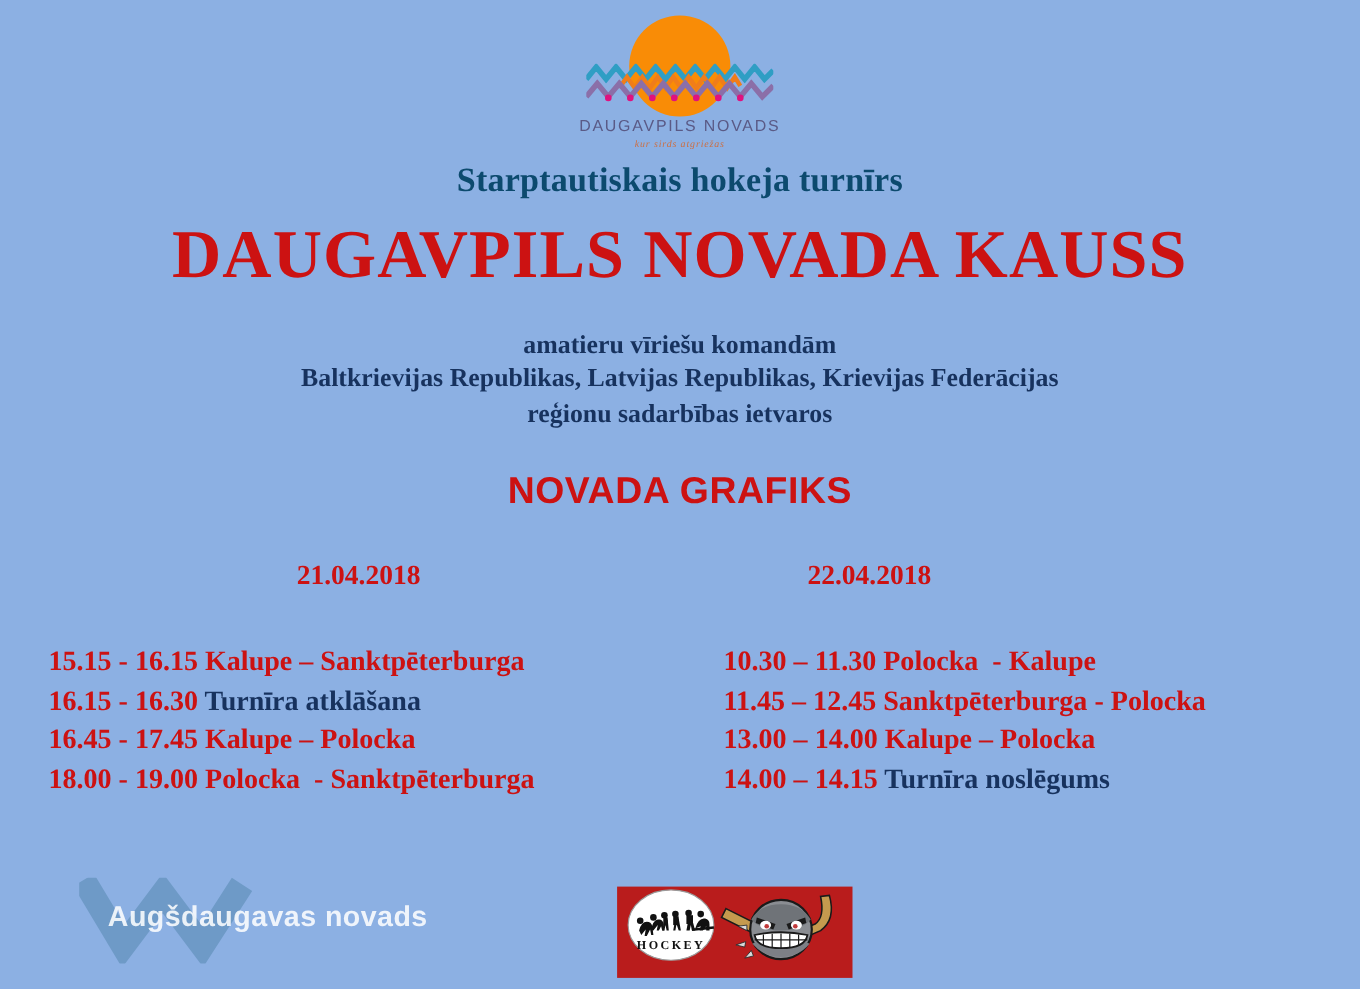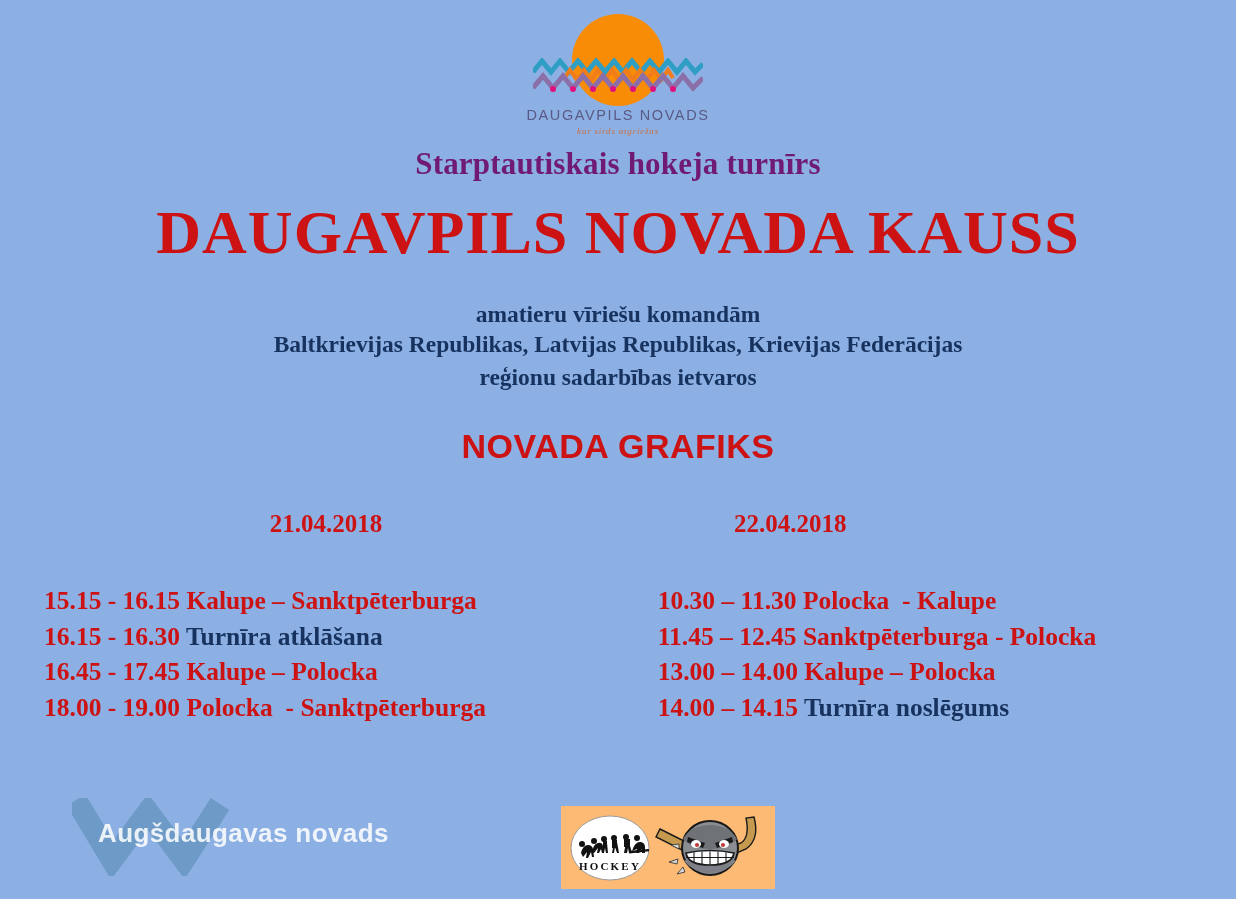--- a/index.html
+++ b/index.html
@@ -31,21 +31,21 @@
     margin-top:3px; font-family:"Liberation Serif", serif;
     font-size:9px; font-style:italic; letter-spacing:.8px;
     color:#cf6b3a; opacity:.95;
   }
 
   
   .center{ position:absolute; left:0; right:0; text-align:center; }
 
   #kicker{
     top:146px; font-size:31px; font-weight:bold;
-    color:#701a75; letter-spacing:.2px;
+    color:#0c4a6e; letter-spacing:.2px;
   }
   #main-title{
     top:200px; font-size:62px; font-weight:bold;
     color:#cc1212; letter-spacing:1px; line-height:1.05;
   }
   .sub{ color:#17325e; font-size:23.5px; font-weight:bold; line-height:1.34; }
   #sub1{ top:299px; }
   #sub2{ top:329px; }
   #sub3{ top:362px; }
 
@@ -83,21 +83,21 @@
   #wm-text{
     position:absolute; left:26px; top:20px;
     font-family:"Liberation Sans", sans-serif;
     font-size:26px; font-weight:bold; letter-spacing:.4px;
     color:rgba(255,255,255,.86);
   }
 
   
   #logo-panel{
     position:absolute; left:561px; top:806px; width:214px; height:83px;
-    background:#fdba74; display:flex; align-items:center;
+    background:#b91c1c; display:flex; 
   }
   #emblem-hockey{ width:82px; height:70px; margin-left:8px; flex:none; }
   #emblem-puck{ width:112px; height:78px; margin-left:2px; flex:none; }
 </style>
 </head>
 <body>
 
 <div id="logo-block">
   <div id="logo-mark">
     <div id="sun"></div>

